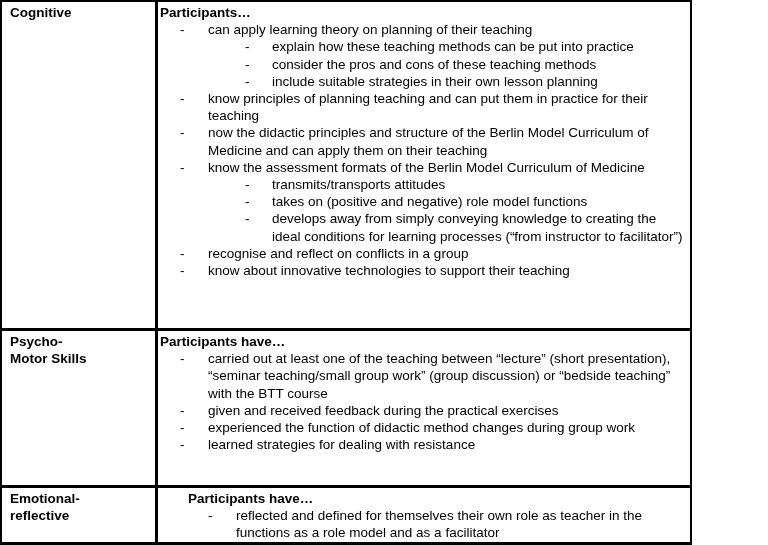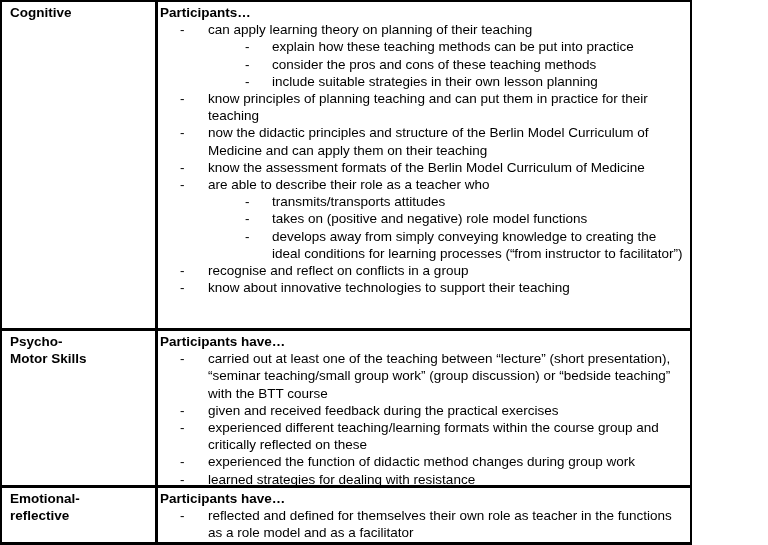--- a/index.html
+++ b/index.html
@@ -20,21 +20,21 @@
     grid-template-rows: 329px 157px 1fr;
     background: #fff;
   }
   .row {
     display: grid;
     grid-template-columns: 156px 1fr;
     box-sizing: border-box;
     border-bottom: 3px solid #000;
     overflow: hidden;
   }
-  .row:last-child { border-bottom: none; }
+  .row:last-child { border-bottom: none; gap: 28px; }
   .cat {
     box-sizing: border-box;
     border-right: 3px solid #000;
     padding: 2px 4px 0 8px;
     font-weight: bold;
     white-space: pre-line;
     overflow: hidden;
   }
   .obj {
     box-sizing: border-box;
@@ -67,39 +67,37 @@
     <div class="obj">
       <div class="hdr">Participants…</div>
       <div class="items">
           <div class="item l1">can apply learning theory on planning of their teaching</div>
           <div class="item l2">explain how these teaching methods can be put into practice</div>
           <div class="item l2">consider the pros and cons of these teaching methods</div>
           <div class="item l2">include suitable strategies in their own lesson planning</div>
           <div class="item l1">know principles of planning teaching and can put them in practice for their teaching</div>
           <div class="item l1">now the didactic principles and structure of the Berlin Model Curriculum of Medicine and can apply them on their teaching</div>
           <div class="item l1">know the assessment formats of the Berlin Model Curriculum of Medicine</div>
-          <div class="item l1">are able to describe their role as a teacher who</div>
           <div class="item l2">transmits/transports attitudes</div>
           <div class="item l2">takes on (positive and negative) role model functions</div>
           <div class="item l2">develops away from simply conveying knowledge to creating the ideal conditions for learning processes (“from instructor to facilitator”)</div>
           <div class="item l1">recognise and reflect on conflicts in a group</div>
           <div class="item l1">know about innovative technologies to support their teaching</div>
         </div>
     </div>
   </div>
 
   <div class="row">
     <div class="cat">Psycho-
 Motor Skills</div>
     <div class="obj">
       <div class="hdr">Participants have…</div>
       <div class="items">
           <div class="item l1">carried out at least one of the teaching between “lecture” (short presentation), “seminar teaching/small group work” (group discussion) or “bedside teaching” with the BTT course</div>
           <div class="item l1">given and received feedback during the practical exercises</div>
-          <div class="item l1">experienced different teaching/learning formats within the course group and critically reflected on these</div>
           <div class="item l1">experienced the function of didactic method changes during group work</div>
           <div class="item l1">learned strategies for dealing with resistance</div>
         </div>
     </div>
   </div>
 
   <div class="row">
     <div class="cat">Emotional-
 reflective</div>
     <div class="obj">

